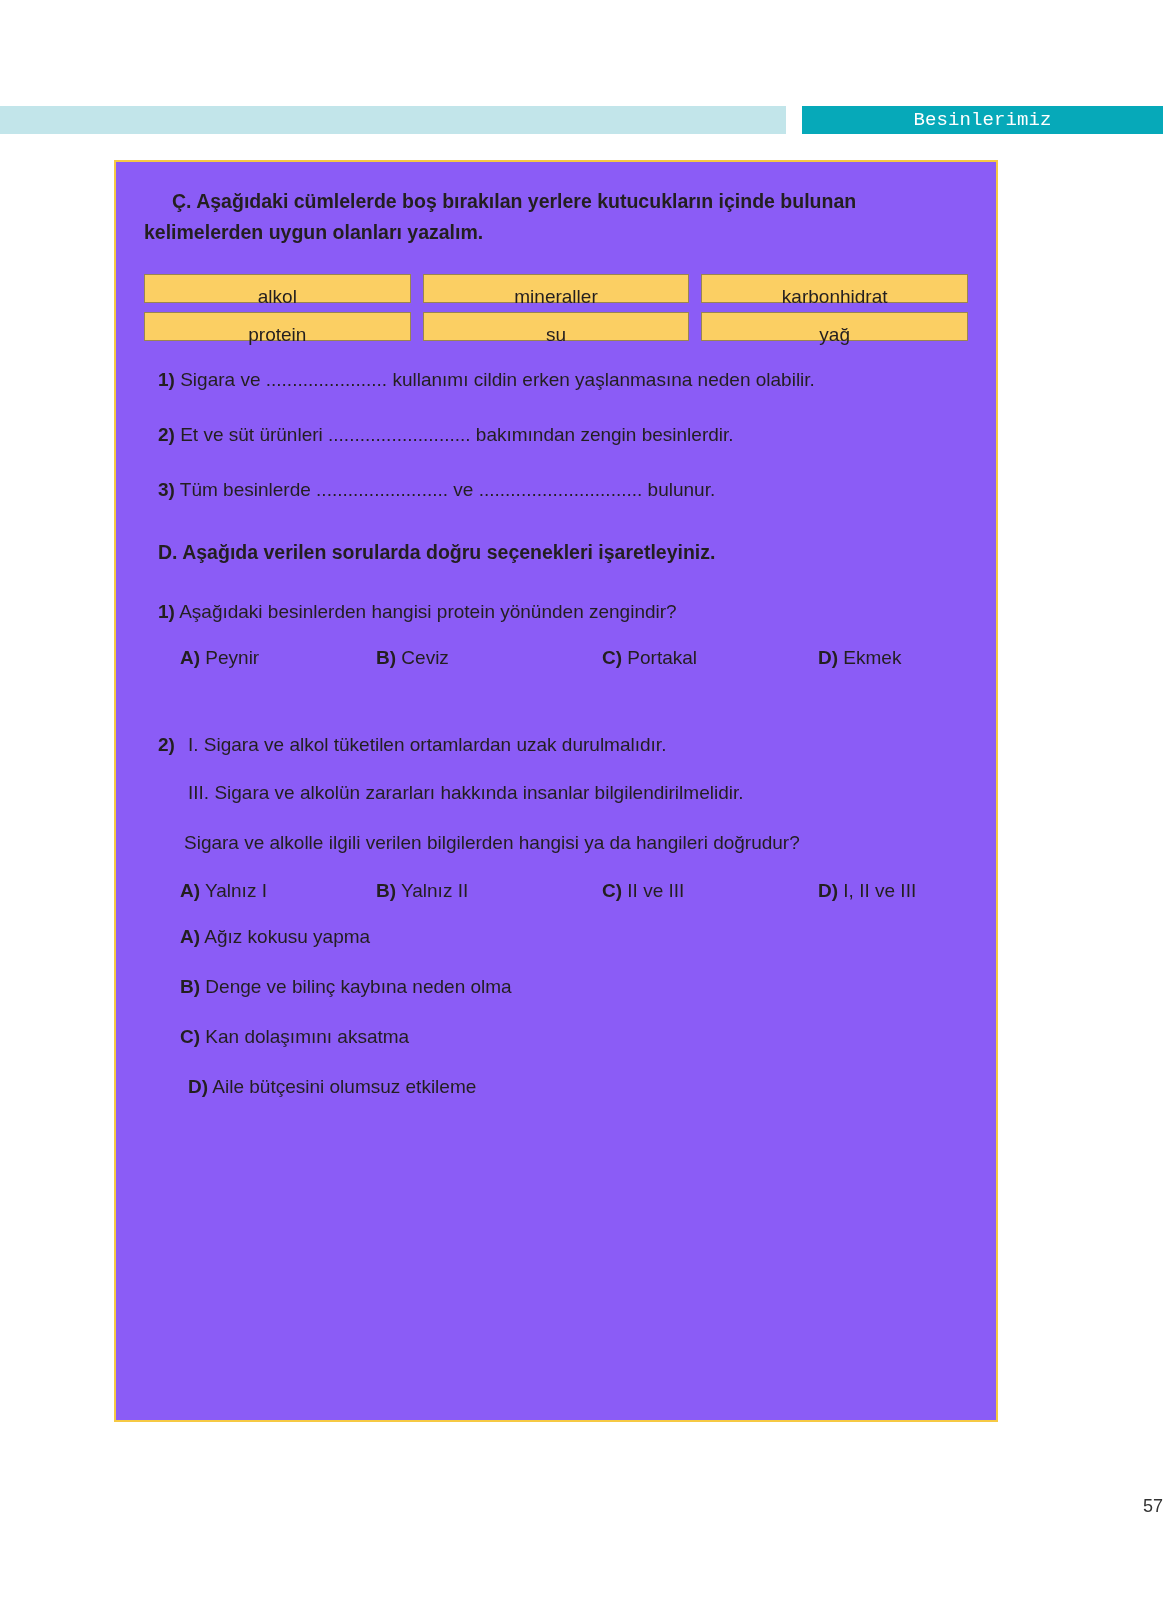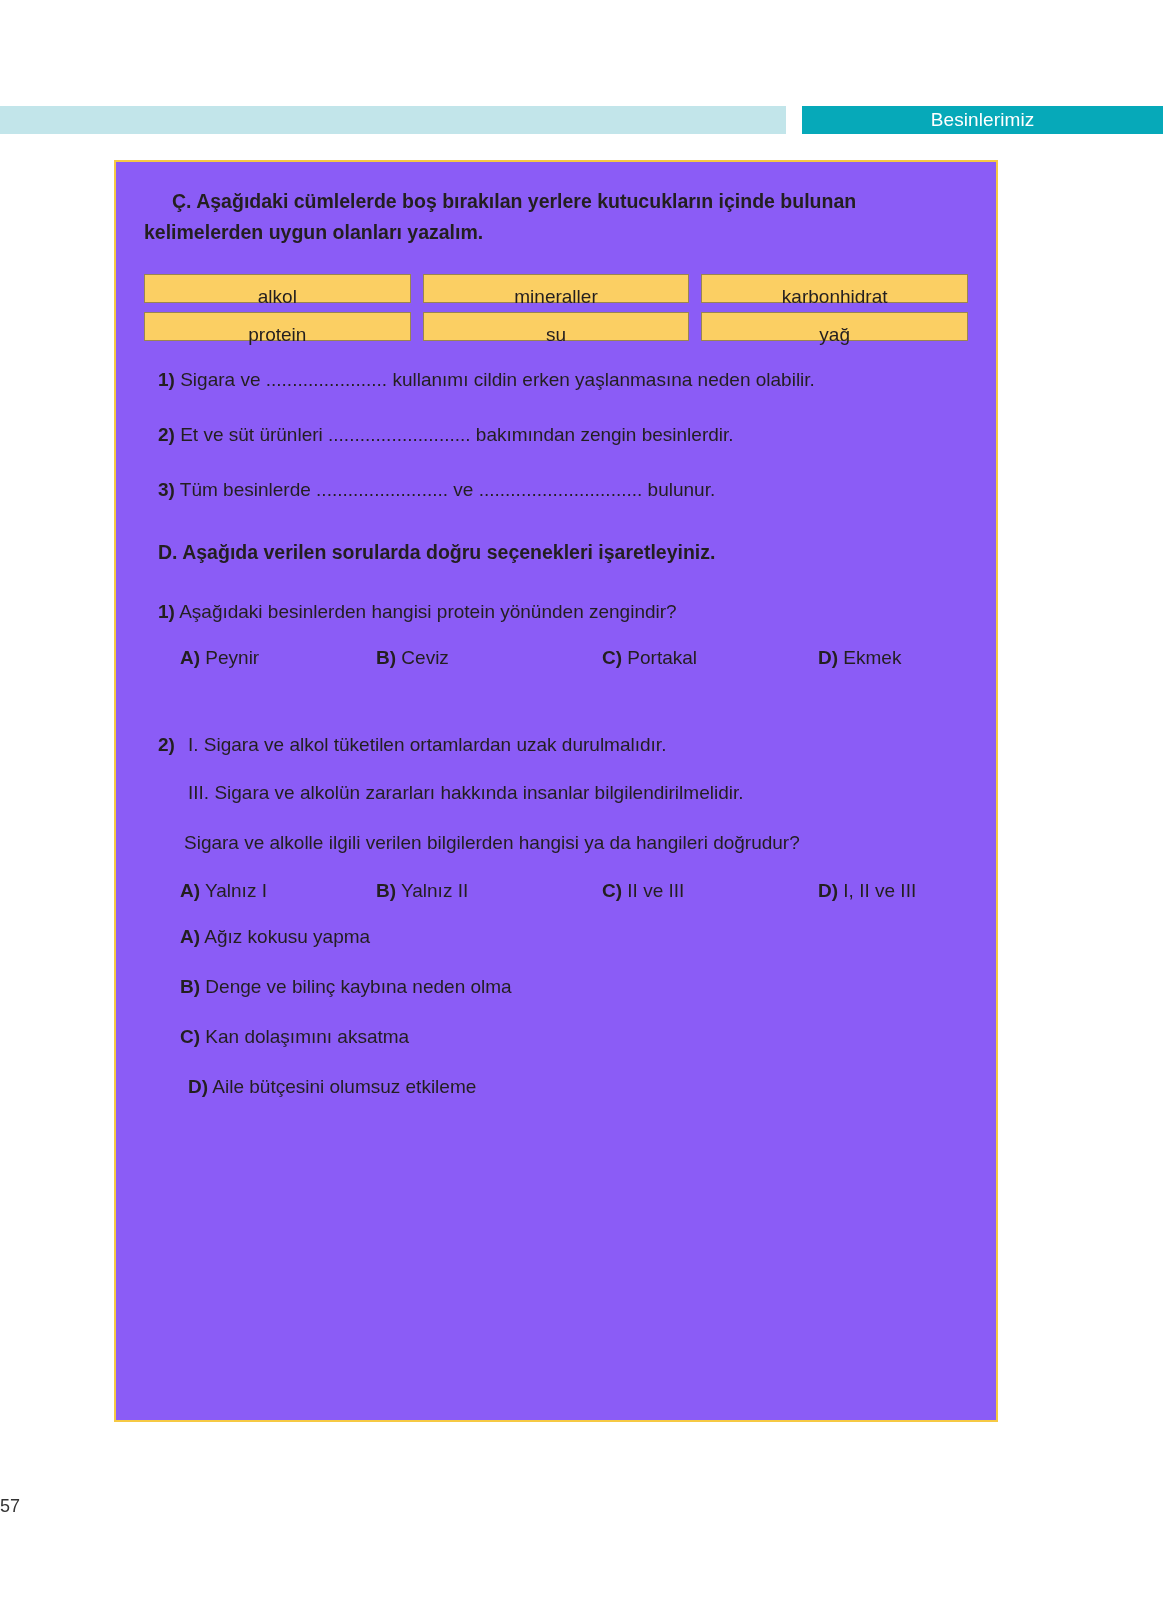--- a/index.html
+++ b/index.html
@@ -16,20 +16,21 @@
     overflow: hidden;
   }
 
   
   .header-band {
     position: absolute;
     top: 106px;
     left: 0;
     width: 1163px;
     height: 28px;
+    font-family: Liberation Mono, monospace;
   }
   .header-band .band-light {
     position: absolute;
     left: 0;
     top: 0;
     width: 786px;
     height: 28px;
     background: #c2e5ea;
   }
   .header-band .band-dark {
@@ -164,21 +165,21 @@
   }
   .opts-stack .opt-line { margin-bottom: 28px; }
   .opts-stack .opt-line:last-child { margin-bottom: 0; margin-left: 8px; }
 
   
   .page-number {
     position: absolute;
     left: 0;
     top: 1496px;
     width: 1163px;
-    text-align: left;
+    text-align: right;
     font-size: 18px;
     color: #333;
   }
 </style>
 </head>
 <body>
 
 <div class="header-band">
   <div class="band-light"></div>
   <div class="band-dark"></div>

